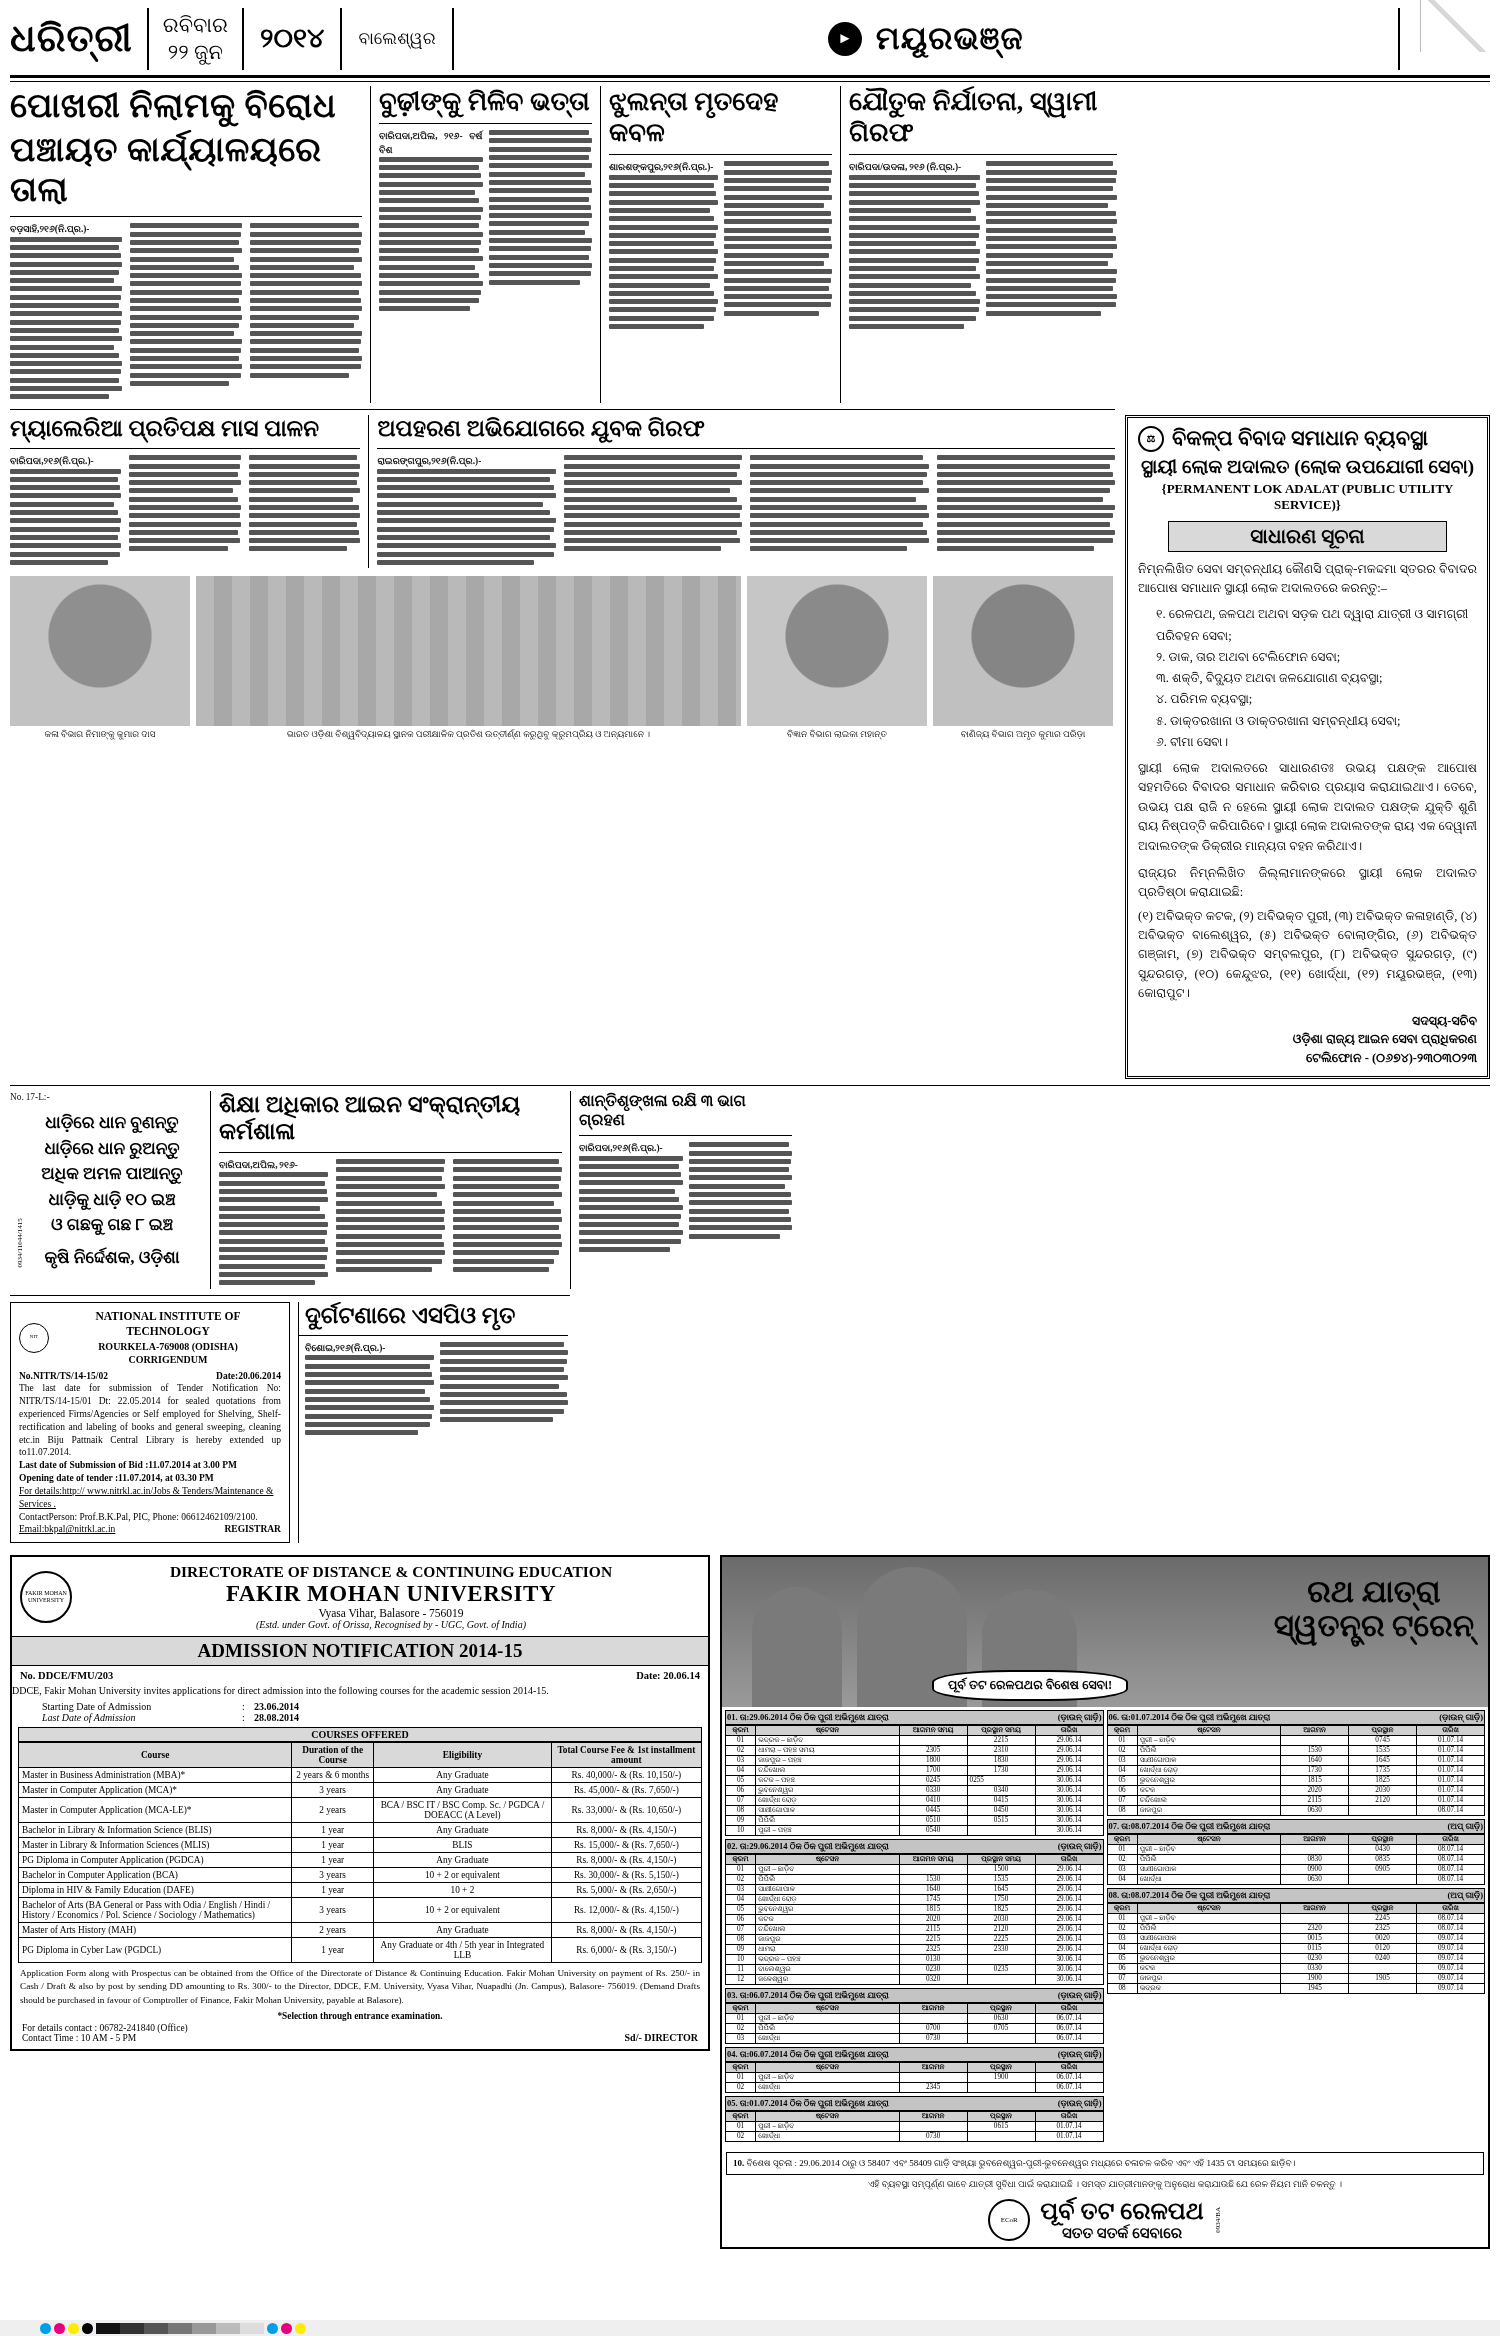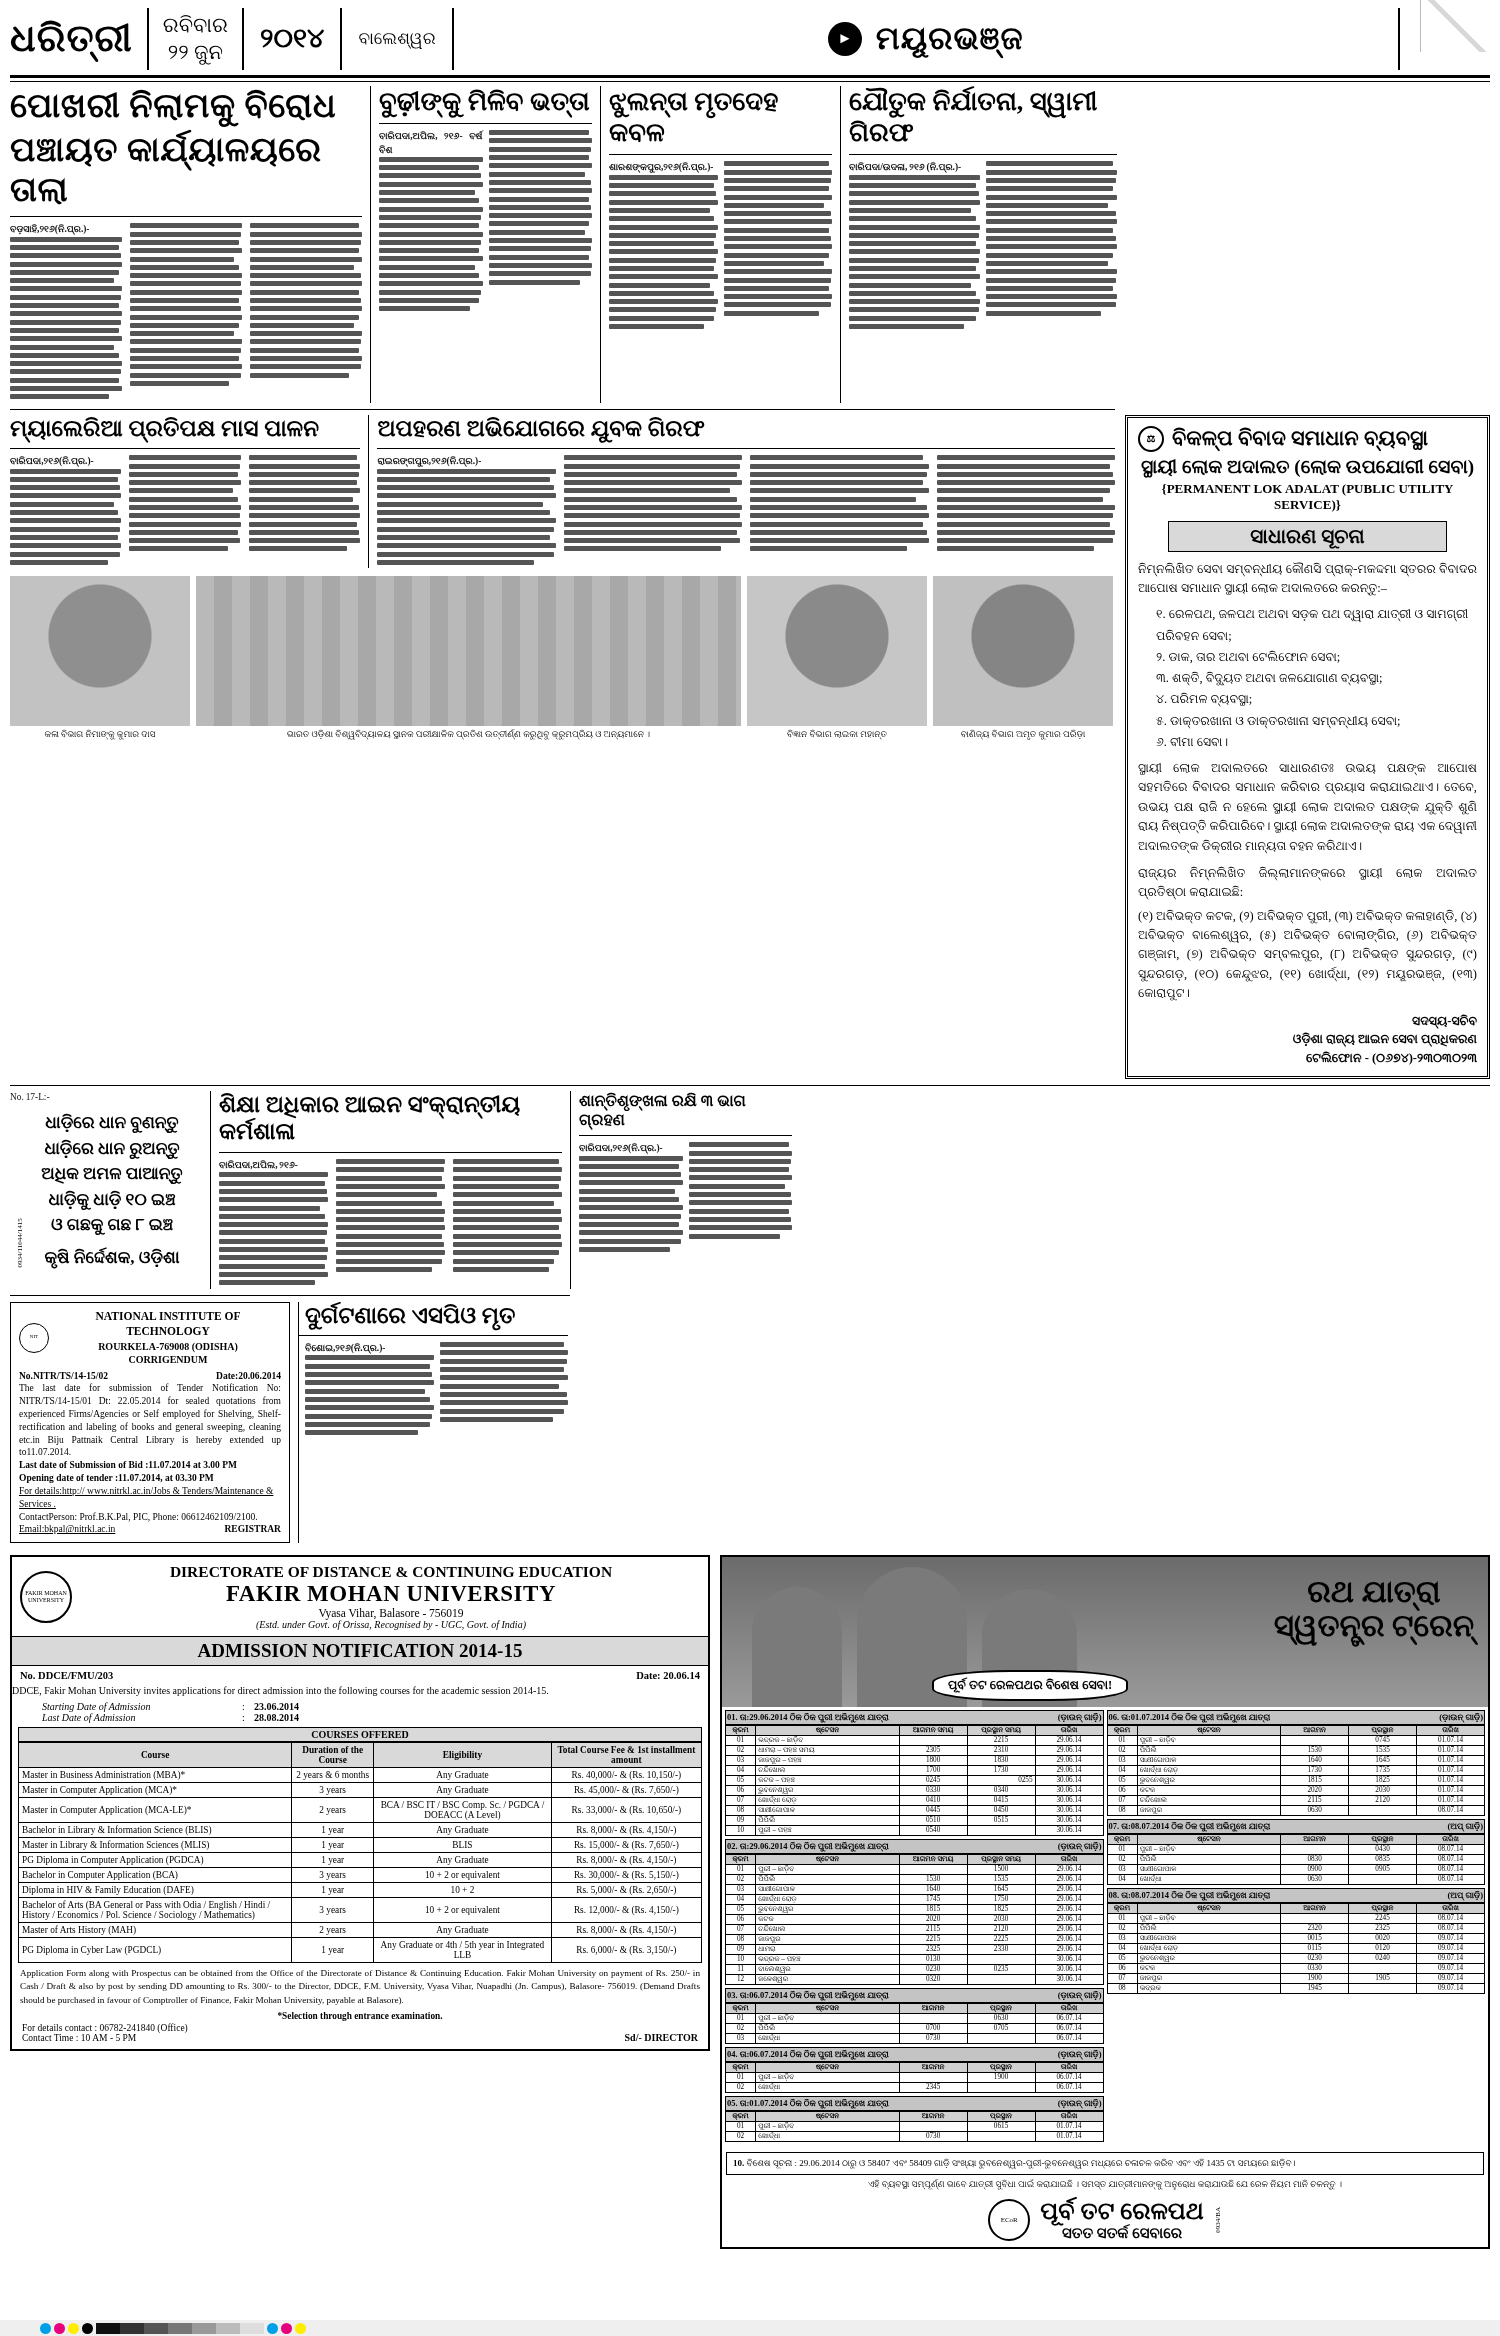--- a/index.html
+++ b/index.html
@@ -816,21 +816,21 @@
           </div>
         </div>
         <div class="adm-band">ADMISSION NOTIFICATION 2014-15</div>
         <div class="uni-row">
           <span>No. DDCE/FMU/203</span>
           <span>Date: 20.06.14</span>
         </div>
         <div class="uni-p">DDCE, Fakir Mohan University invites applications for direct admission into the following courses for the academic session 2014-15.</div>
         <div style="font-size:10px;padding:0 8px 4px 30px">
           <div style="display:flex">
-              <span style="width:200px;font-style:italic">Starting Date of Admission</span>
+              <span style="width:200px;">Starting Date of Admission</span>
               <span style="width:12px">:</span>
               <span style="font-weight:bold">23.06.2014</span>
             </div>
           <div style="display:flex">
               <span style="width:200px;font-style:italic">Last Date of Admission</span>
               <span style="width:12px">:</span>
               <span style="font-weight:bold">28.08.2014</span>
             </div>
         </div>
         <div style="padding:0 6px">
@@ -983,21 +983,21 @@
                       <td style="text-align: center;">04</td>
                       <td style="text-align: left;">ଚନ୍ଦିଖୋଲ</td>
                       <td style="text-align: center;">1700</td>
                       <td style="text-align: center;">1730</td>
                       <td style="text-align: center;">29.06.14</td>
                     </tr>
                     <tr>
                       <td style="text-align: center;">05</td>
                       <td style="text-align: left;">କଟକ – ପହଞ୍ଚ</td>
                       <td style="text-align: center;">0245</td>
-                      <td style="text-align: right;">0255</td>
+                      <td style="text-align: left;">0255</td>
                       <td style="text-align: center;">30.06.14</td>
                     </tr>
                     <tr>
                       <td style="text-align: center;">06</td>
                       <td style="text-align: left;">ଭୁବନେଶ୍ୱର</td>
                       <td style="text-align: center;">0330</td>
                       <td style="text-align: center;">0340</td>
                       <td style="text-align: center;">30.06.14</td>
                     </tr>
                     <tr>

